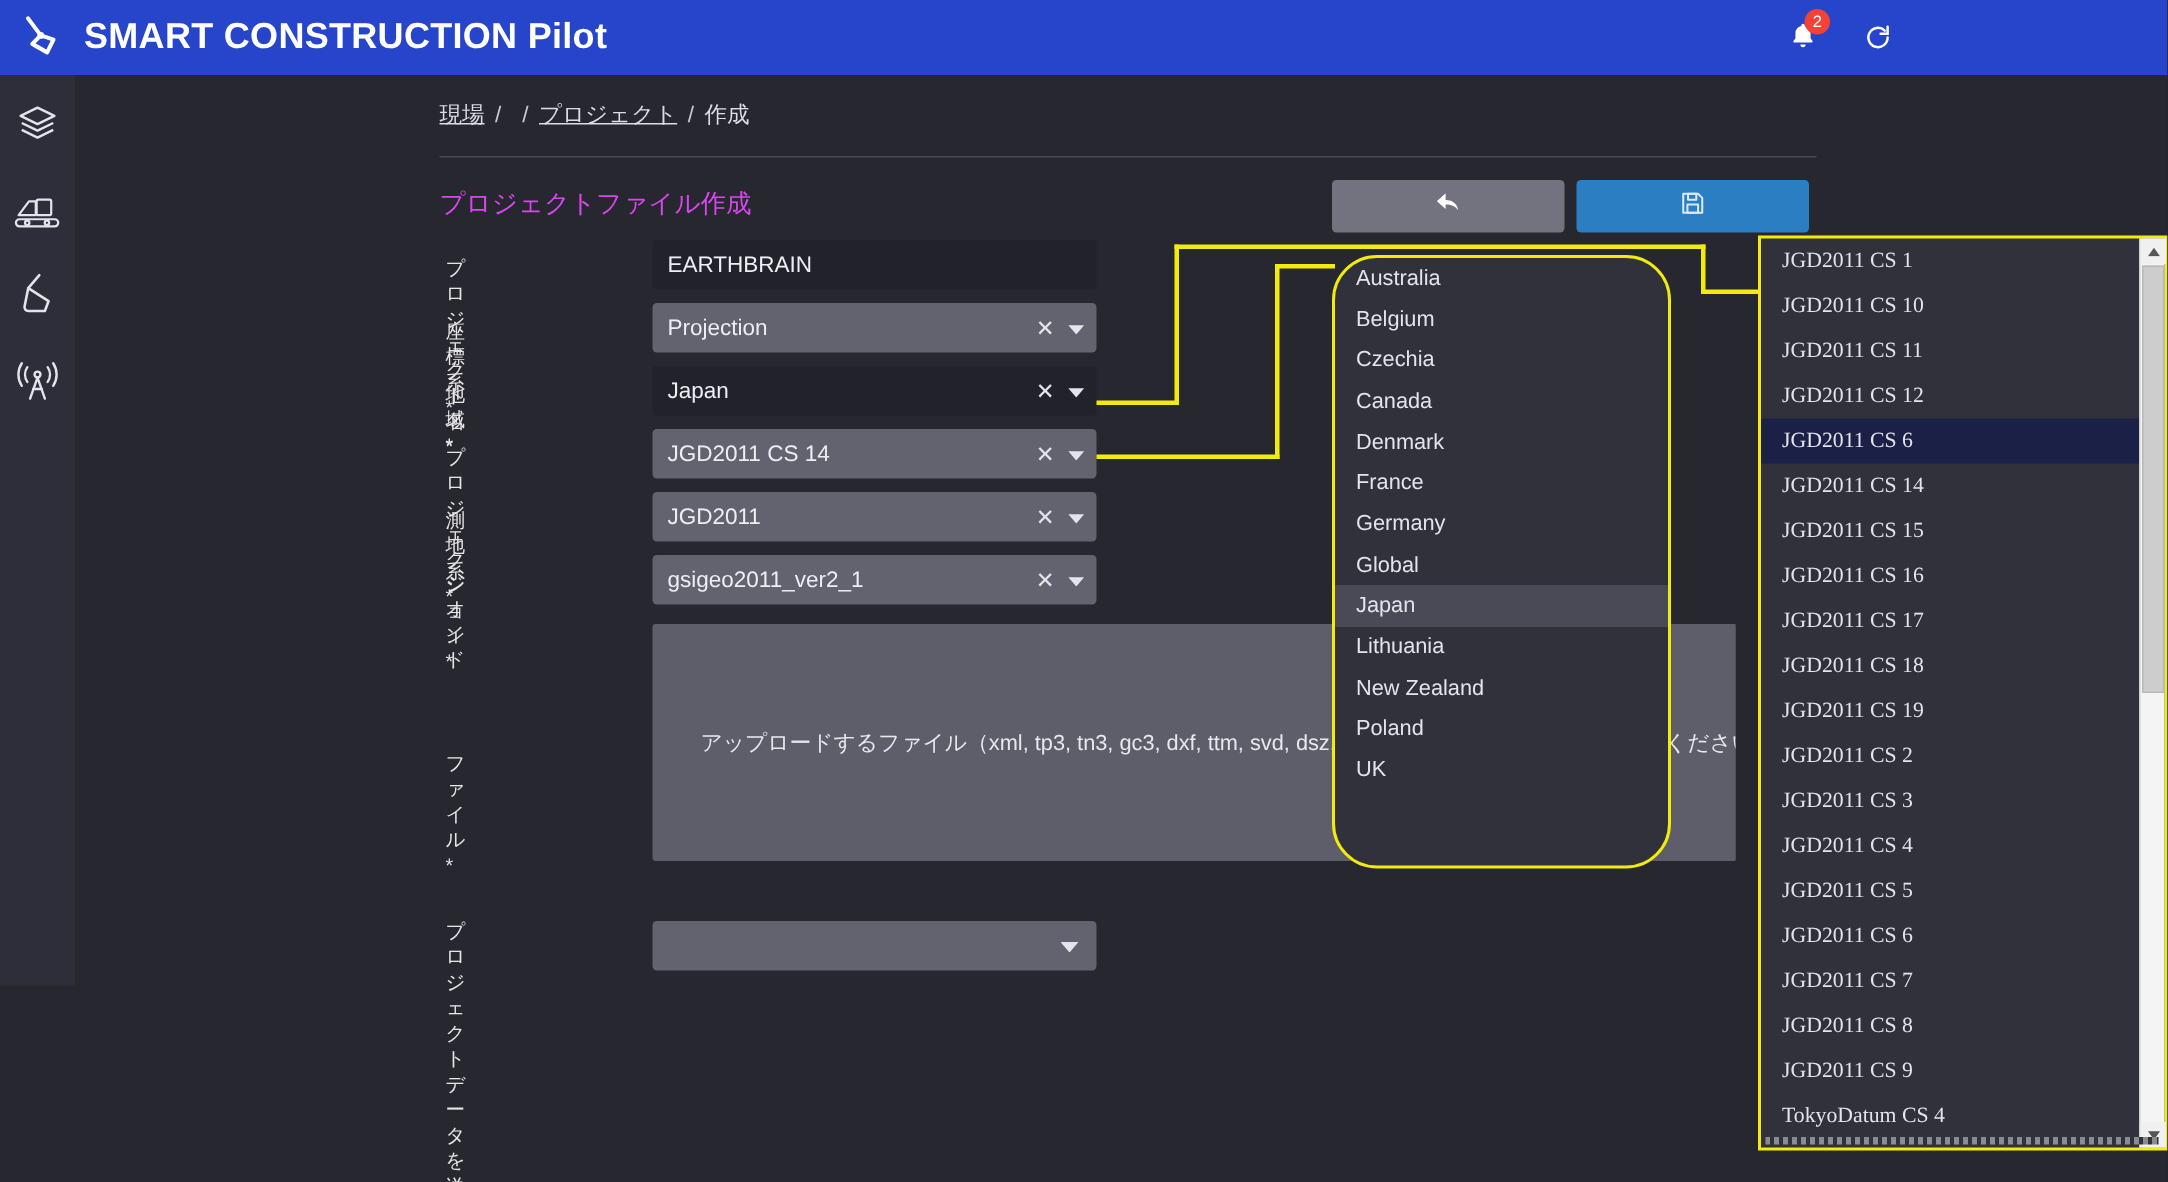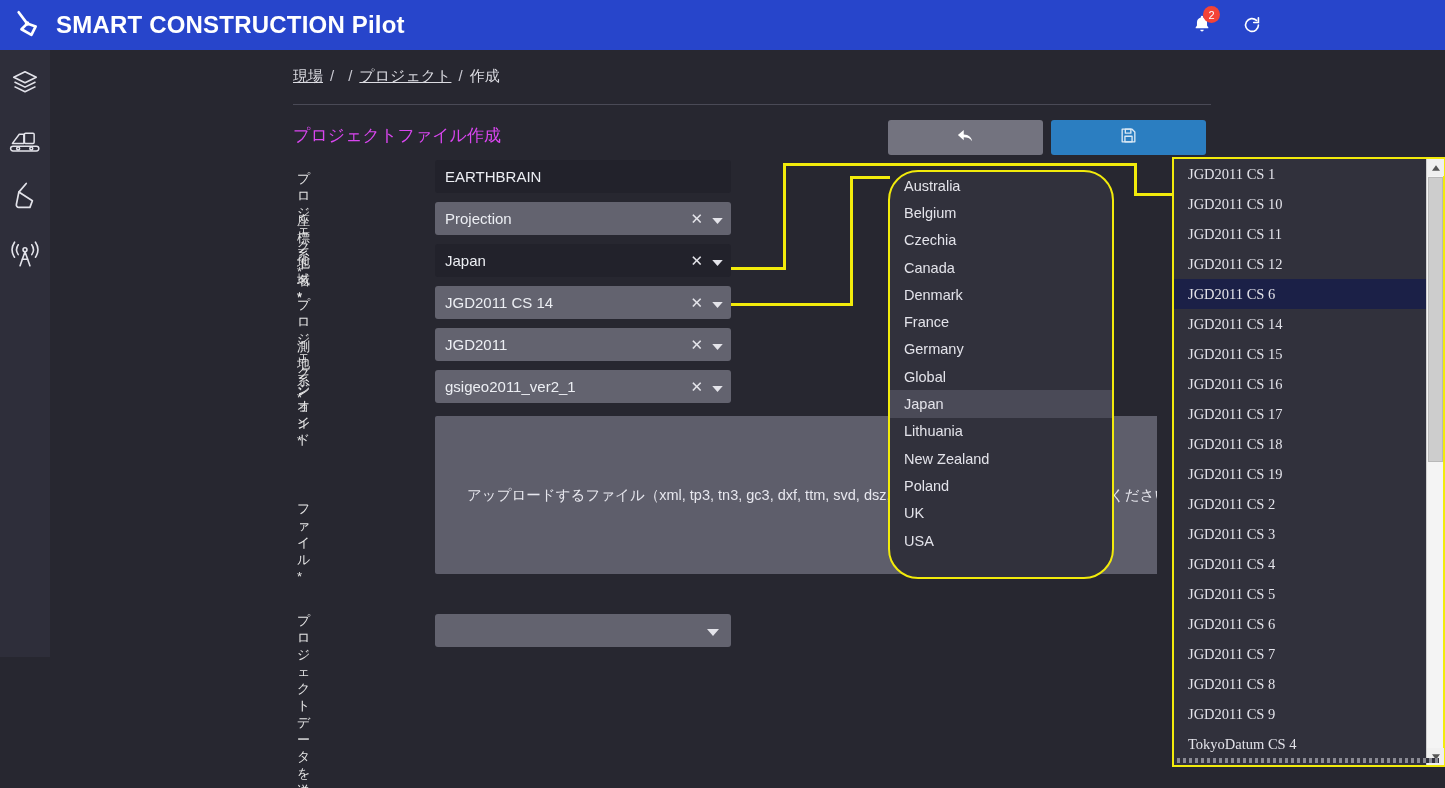--- a/index.html
+++ b/index.html
@@ -334,21 +334,20 @@
         <div class="dd-item">Canada</div>
         <div class="dd-item">Denmark</div>
         <div class="dd-item">France</div>
         <div class="dd-item">Germany</div>
         <div class="dd-item">Global</div>
         <div class="dd-item sel-grey">Japan</div>
         <div class="dd-item">Lithuania</div>
         <div class="dd-item">New Zealand</div>
         <div class="dd-item">Poland</div>
         <div class="dd-item">UK</div>
-        <div class="dd-item">USA</div>
       </div>
   </div>
 
   <div class="dd dd-proj">
     <div class="dd-list" style="padding-right:17px;font-family:Liberation Serif, serif;">
         <div class="dd-item">JGD2011 CS 1</div>
         <div class="dd-item">JGD2011 CS 10</div>
         <div class="dd-item">JGD2011 CS 11</div>
         <div class="dd-item">JGD2011 CS 12</div>
         <div class="dd-item sel-navy">JGD2011 CS 6</div>

